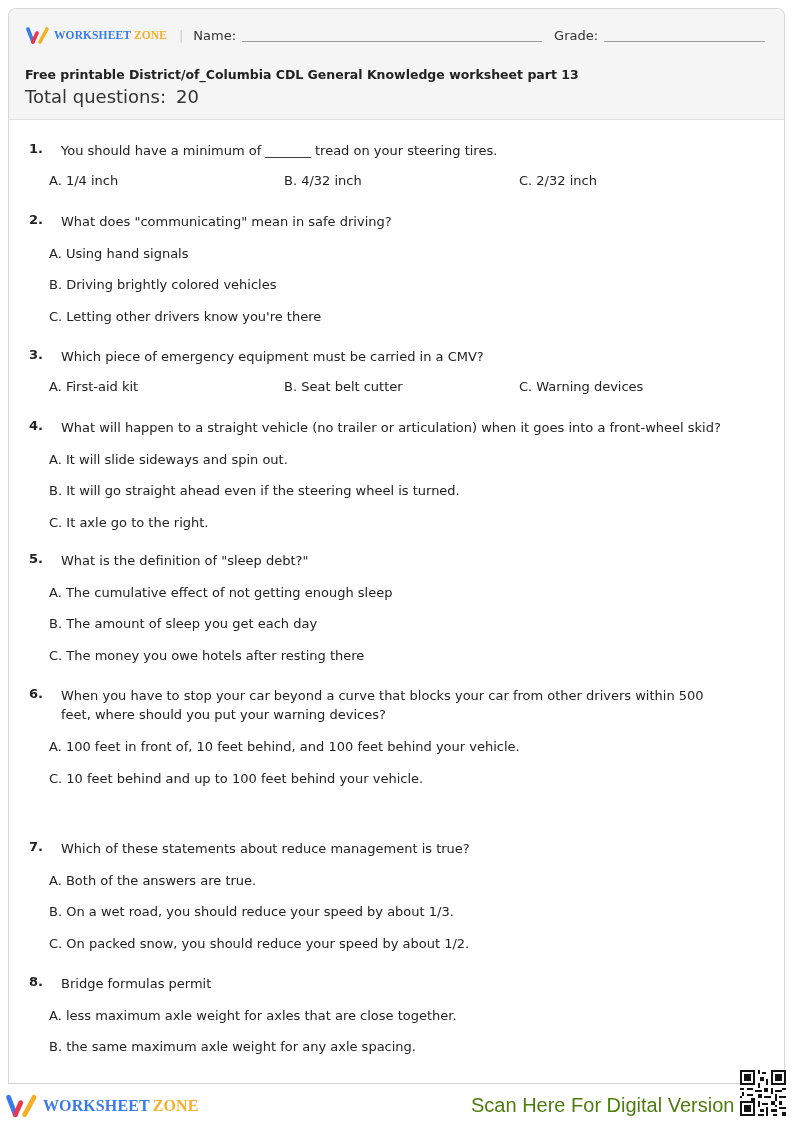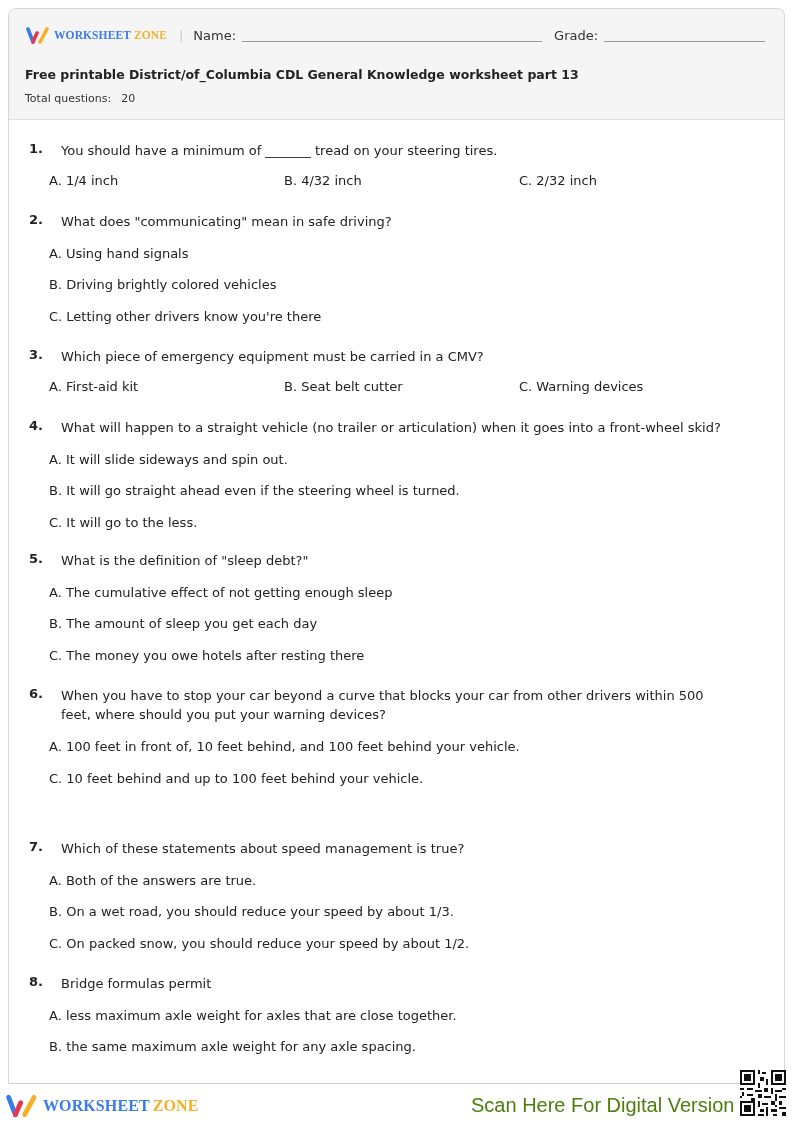--- a/index.html
+++ b/index.html
@@ -20,21 +20,21 @@
     .logo-text { font-family: Liberation Serif, serif; font-weight: bold; font-size: 11.5px; letter-spacing: 0.1px; margin-left: 4px; }
     .logo-text .w { color: #3a7bea; }
     .logo-text .z { color: #f5b027; margin-left: 3px; }
     .sep { color: #c8c8c8; font-size: 13px; margin: 0 10px 0 12px; }
     .lbl { font-size: 13px; color: #333; }
     .line { border-bottom: 1px solid #9a9a9a; height: 13px; margin-left: 6px; }
     .name-line { width: 300px; }
     .grade-lbl { margin-left: 12px; }
     .grade-line { flex: 1; }
     .title { position: absolute; left: 16px; top: 58px; font-size: 12.5px; font-weight: bold; color: #222; }
-    .total { position: absolute; left: 16px; top: 83px; font-size: 11px; color: #333; }
+    .total { position: absolute; left: 16px; top: 77px; font-size: 18px; color: #333; }
     .total .num { margin-left: 10px; }
 
     .questions { position: absolute; left: 0; top: 112px; width: 100%; }
     .q { position: absolute; left: 20px; right: 60px; }
     .qnum { position: absolute; left: 0; width: 18px; font-size: 13px; font-weight: bold; color: #222; }
     .qtext { margin-left: 32px; font-size: 13px; line-height: 19px; color: #222; }
     .opts3 { position: relative; margin-left: 20px; height: 19px; margin-top: 13px; font-size: 13px; }
     .opts3 span { position: absolute; top: 0; }
     .opt { margin-left: 20px; font-size: 13px; color: #222; height: 19px; line-height: 19px; }
 
@@ -97,41 +97,41 @@
         <span style="left:235px;">B. Seat belt cutter</span>
         <span style="left:470px;">C. Warning devices</span>
       </div>
     </div>
 
     <div class="q" style="top:297px;">
       <span class="qnum">4.</span>
       <div class="qtext">What will happen to a straight vehicle (no trailer or articulation) when it goes into a front-wheel skid?</div>
       <div class="opt" style="margin-top:13px;">A. It will slide sideways and spin out.</div>
       <div class="opt" style="margin-top:12px;">B. It will go straight ahead even if the steering wheel is turned.</div>
-      <div class="opt" style="margin-top:13px;">C. It will go to the less.</div>
+      <div class="opt" style="margin-top:13px;">C. It axle go to the right.</div>
     </div>
 
     <div class="q" style="top:430px;">
       <span class="qnum">5.</span>
       <div class="qtext">What is the definition of "sleep debt?"</div>
       <div class="opt" style="margin-top:13px;">A. The cumulative effect of not getting enough sleep</div>
       <div class="opt" style="margin-top:12px;">B. The amount of sleep you get each day</div>
       <div class="opt" style="margin-top:13px;">C. The money you owe hotels after resting there</div>
     </div>
 
     <div class="q" style="top:565px;">
       <span class="qnum">6.</span>
       <div class="qtext">When you have to stop your car beyond a curve that blocks your car from other drivers within 500 feet, where should you put your warning devices?</div>
       <div class="opt" style="margin-top:13px;">A. 100 feet in front of, 10 feet behind, and 100 feet behind your vehicle.</div>
       <div class="opt" style="margin-top:13px;">C. 10 feet behind and up to 100 feet behind your vehicle.</div>
     </div>
 
     <div class="q" style="top:718px;">
       <span class="qnum">7.</span>
-      <div class="qtext">Which of these statements about speed management is true?</div>
+      <div class="qtext">Which of these statements about reduce management is true?</div>
       <div class="opt" style="margin-top:13px;">A. Both of the answers are true.</div>
       <div class="opt" style="margin-top:12px;">B. On a wet road, you should reduce your speed by about 1/3.</div>
       <div class="opt" style="margin-top:13px;">C. On packed snow, you should reduce your speed by about 1/2.</div>
     </div>
 
     <div class="q" style="top:853px;">
       <span class="qnum">8.</span>
       <div class="qtext">Bridge formulas permit</div>
       <div class="opt" style="margin-top:13px;">A. less maximum axle weight for axles that are close together.</div>
       <div class="opt" style="margin-top:12px;">B. the same maximum axle weight for any axle spacing.</div>

